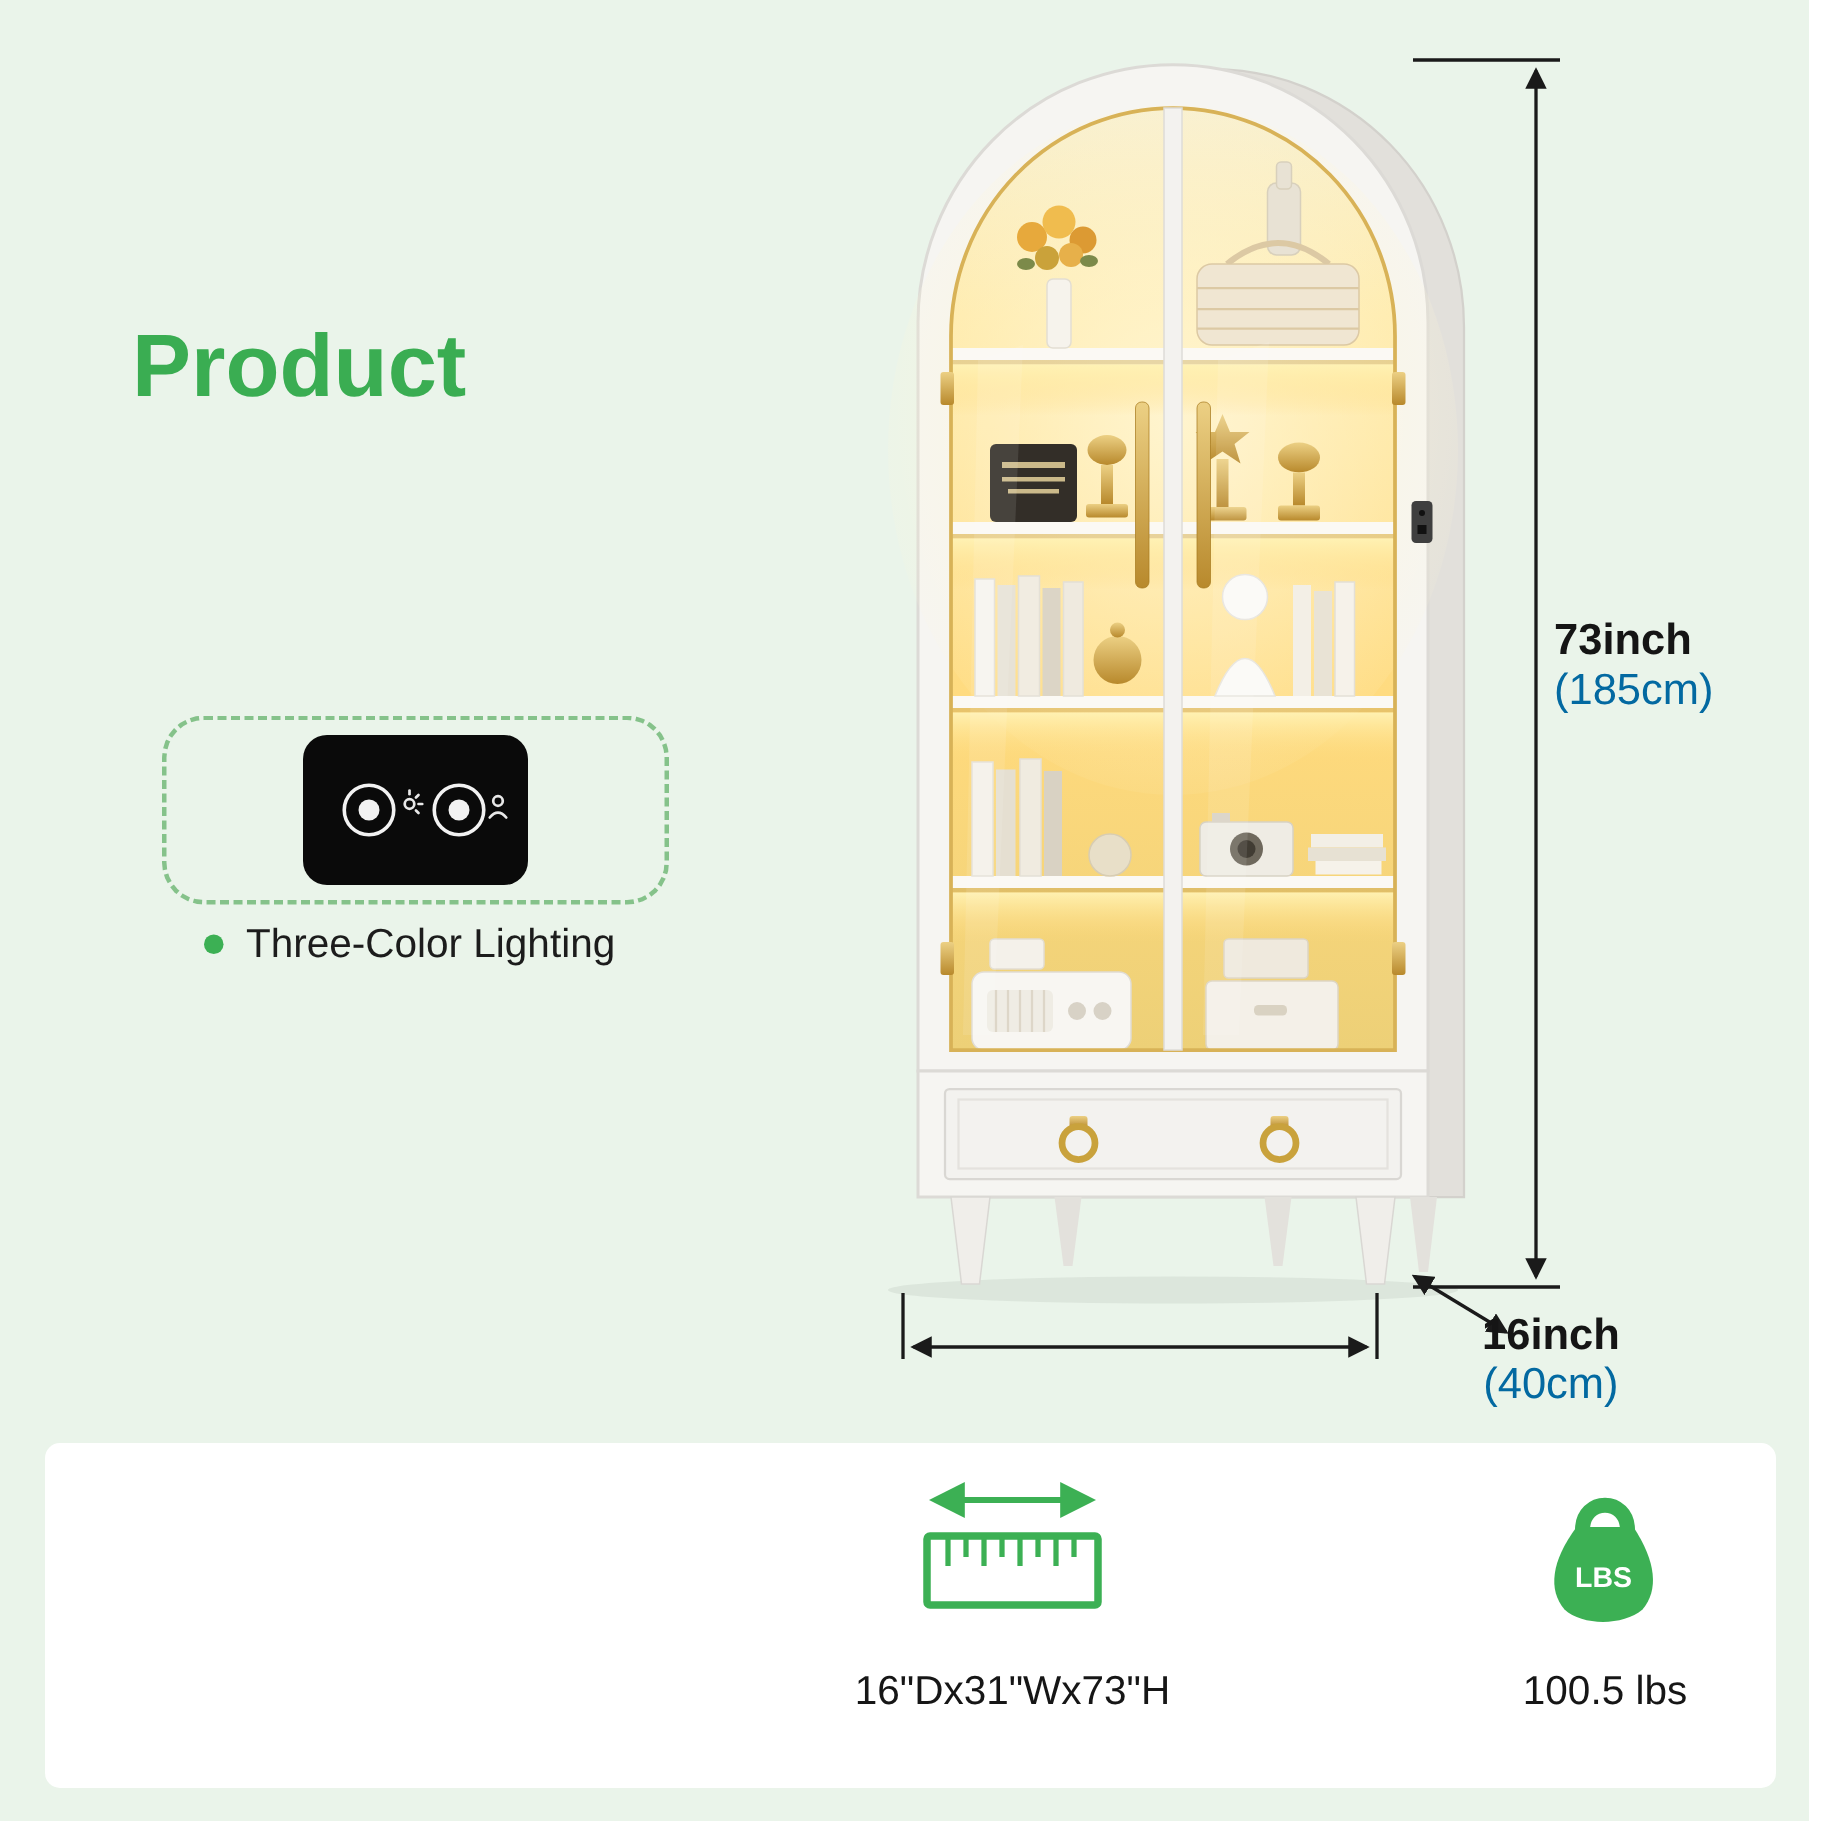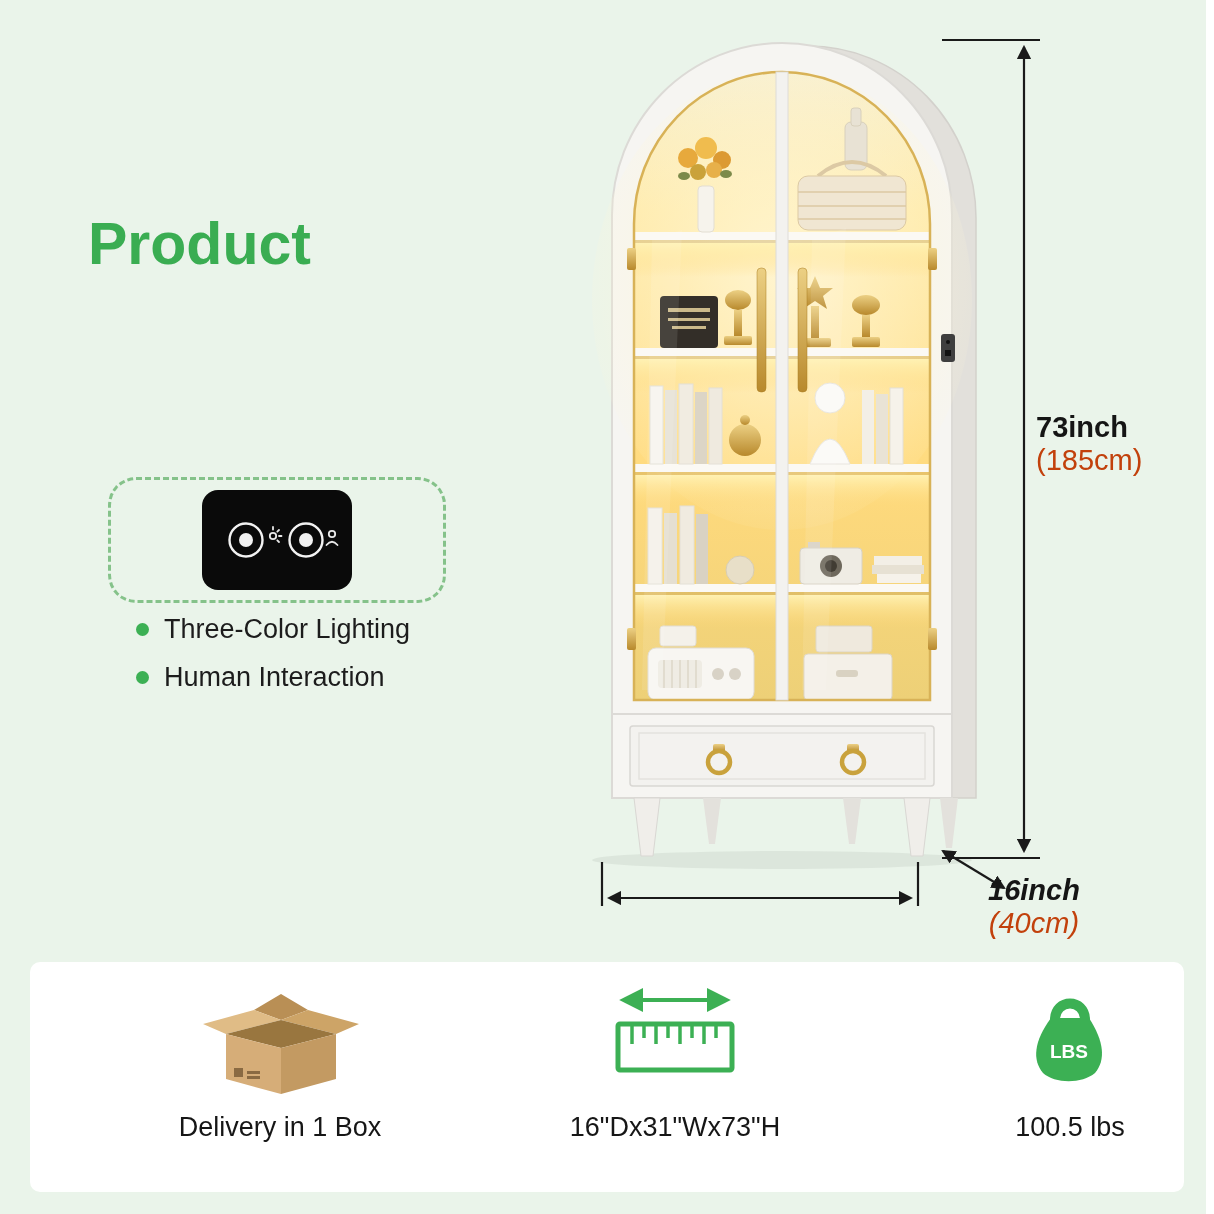--- a/index.html
+++ b/index.html
@@ -7,23 +7,23 @@
   .page{position:relative;width:1206px;height:1214px;background:#eaf4ea;overflow:hidden;}
   .title{position:absolute;left:88px;top:210px;font-size:59px;line-height:1.16;font-weight:600;color:#3aad52;}
   .dashed-box{position:absolute;left:108px;top:477px;width:338px;height:126px;border:3px dashed #85c28a;border-radius:28px;display:flex;align-items:center;justify-content:center;box-sizing:border-box;}
   .remote{width:150px;height:100px;background:#0a0a0a;border-radius:16px;}
   .features{position:absolute;left:136px;top:614px;display:flex;flex-direction:column;gap:17px;}
   .feature-row{display:flex;align-items:center;gap:15px;}
   .dot{width:13px;height:13px;border-radius:50%;background:#3cb054;flex:0 0 auto;}
   .feature-label{font-size:27px;color:#1c1c1c;}
   .scene-svg{position:absolute;left:0;top:0;}
   .dim{position:absolute;font-size:29px;font-weight:600;color:#151515;line-height:1.15;}
-  .dim .cm{color:#c2410c;font-weight:500;}
+  .dim .cm{color:#0369a1;font-weight:500;}
   .dim-height{left:1036px;top:390px;margin-top:21px;}
-  .dim-depth{left:988px;top:874px;text-align:center;font-style:italic;}
+  .dim-depth{left:988px;top:874px;text-align:center;}
   .dim-width{left:560px;top:906px;width:400px;text-align:center;}
   .footer-card{position:absolute;left:30px;top:962px;width:1154px;height:230px;background:#ffffff;border-radius:10px;}
   .footer-col{position:absolute;display:flex;flex-direction:column;align-items:center;gap:16px;width:320px;top:22px;}
   .col-delivery{left:90px;}
   .col-size{left:485px;}
   .col-weight{left:880px;}
   .icon-wrap{height:112px;display:flex;align-items:flex-start;justify-content:center;}
   .footer-label{font-size:27px;font-weight:500;color:#161616;}
 </style>
 </head>
@@ -56,24 +56,20 @@
           <path d="M124.5,55 Q130,48.5 135.5,55"></path>
         </g>
       </svg>
     </div>
   </div>
 
   <div class="features">
     <div class="feature-row">
       <span class="dot"></span>
       <span class="feature-label">Three-Color Lighting</span>
-    </div>
-    <div class="feature-row">
-      <span class="dot"></span>
-      <span class="feature-label">Human Interaction</span>
     </div>
   </div>
 
   <svg class="scene-svg" width="1214" height="960" viewBox="0 0 1214 960">
     <defs>
       <linearGradient id="glow" x1="0" y1="0" x2="0" y2="1">
         <stop offset="0" stop-color="#f7efcf"></stop>
           <stop offset="0.22" stop-color="#ffe9a4"></stop>
         <stop offset="0.65" stop-color="#ffda7d"></stop>
           <stop offset="1" stop-color="#edd077"></stop>
@@ -252,36 +248,20 @@
   <div class="dim dim-height">
     <span>73inch</span><br>
     <span class="cm">(185cm)</span>
   </div>
   <div class="dim dim-depth">
     <span>16inch</span><br>
     <span class="cm">(40cm)</span>
   </div>
 
   <div class="footer-card">
-    <div class="footer-col col-delivery">
-      <div class="icon-wrap">
-        <svg width="165" height="112" viewBox="0 0 165 112">
-          <polygon points="56,26 83,10 110,26 83,36" fill="#b98f55"></polygon>
-          <polygon points="28,50 5,40 56,26 83,36" fill="#e0bc86"></polygon>
-          <polygon points="138,50 161,40 110,26 83,36" fill="#cda467"></polygon>
-          <polygon points="28,50 83,36 138,50 83,64" fill="#99763f"></polygon>
-          <polygon points="28,50 83,64 83,110 28,95" fill="#d6ad78"></polygon>
-          <polygon points="83,64 138,50 138,95 83,110" fill="#c39a62"></polygon>
-          <rect x="36" y="84" width="9" height="9" fill="#8a6a42"></rect>
-          <rect x="49" y="87" width="13" height="3" fill="#8a6a42"></rect>
-          <rect x="49" y="92" width="13" height="3" fill="#8a6a42"></rect>
-        </svg>
-      </div>
-      <div class="footer-label">Delivery in 1 Box</div>
-    </div>
 
     <div class="footer-col col-size">
       <div class="icon-wrap">
         <svg width="130" height="104" viewBox="0 0 130 104">
           <defs>
             <marker id="garr" viewBox="0 0 10 10" refX="8" refY="5" markerWidth="6" markerHeight="6" orient="auto-start-reverse">
               <path d="M0,0 L10,5 L0,10 Z" fill="#3cb054"></path>
             </marker>
           </defs>
           <path d="M14,16 H116" stroke="#3cb054" stroke-width="4" fill="none" marker-start="url(#garr)" marker-end="url(#garr)"></path>

